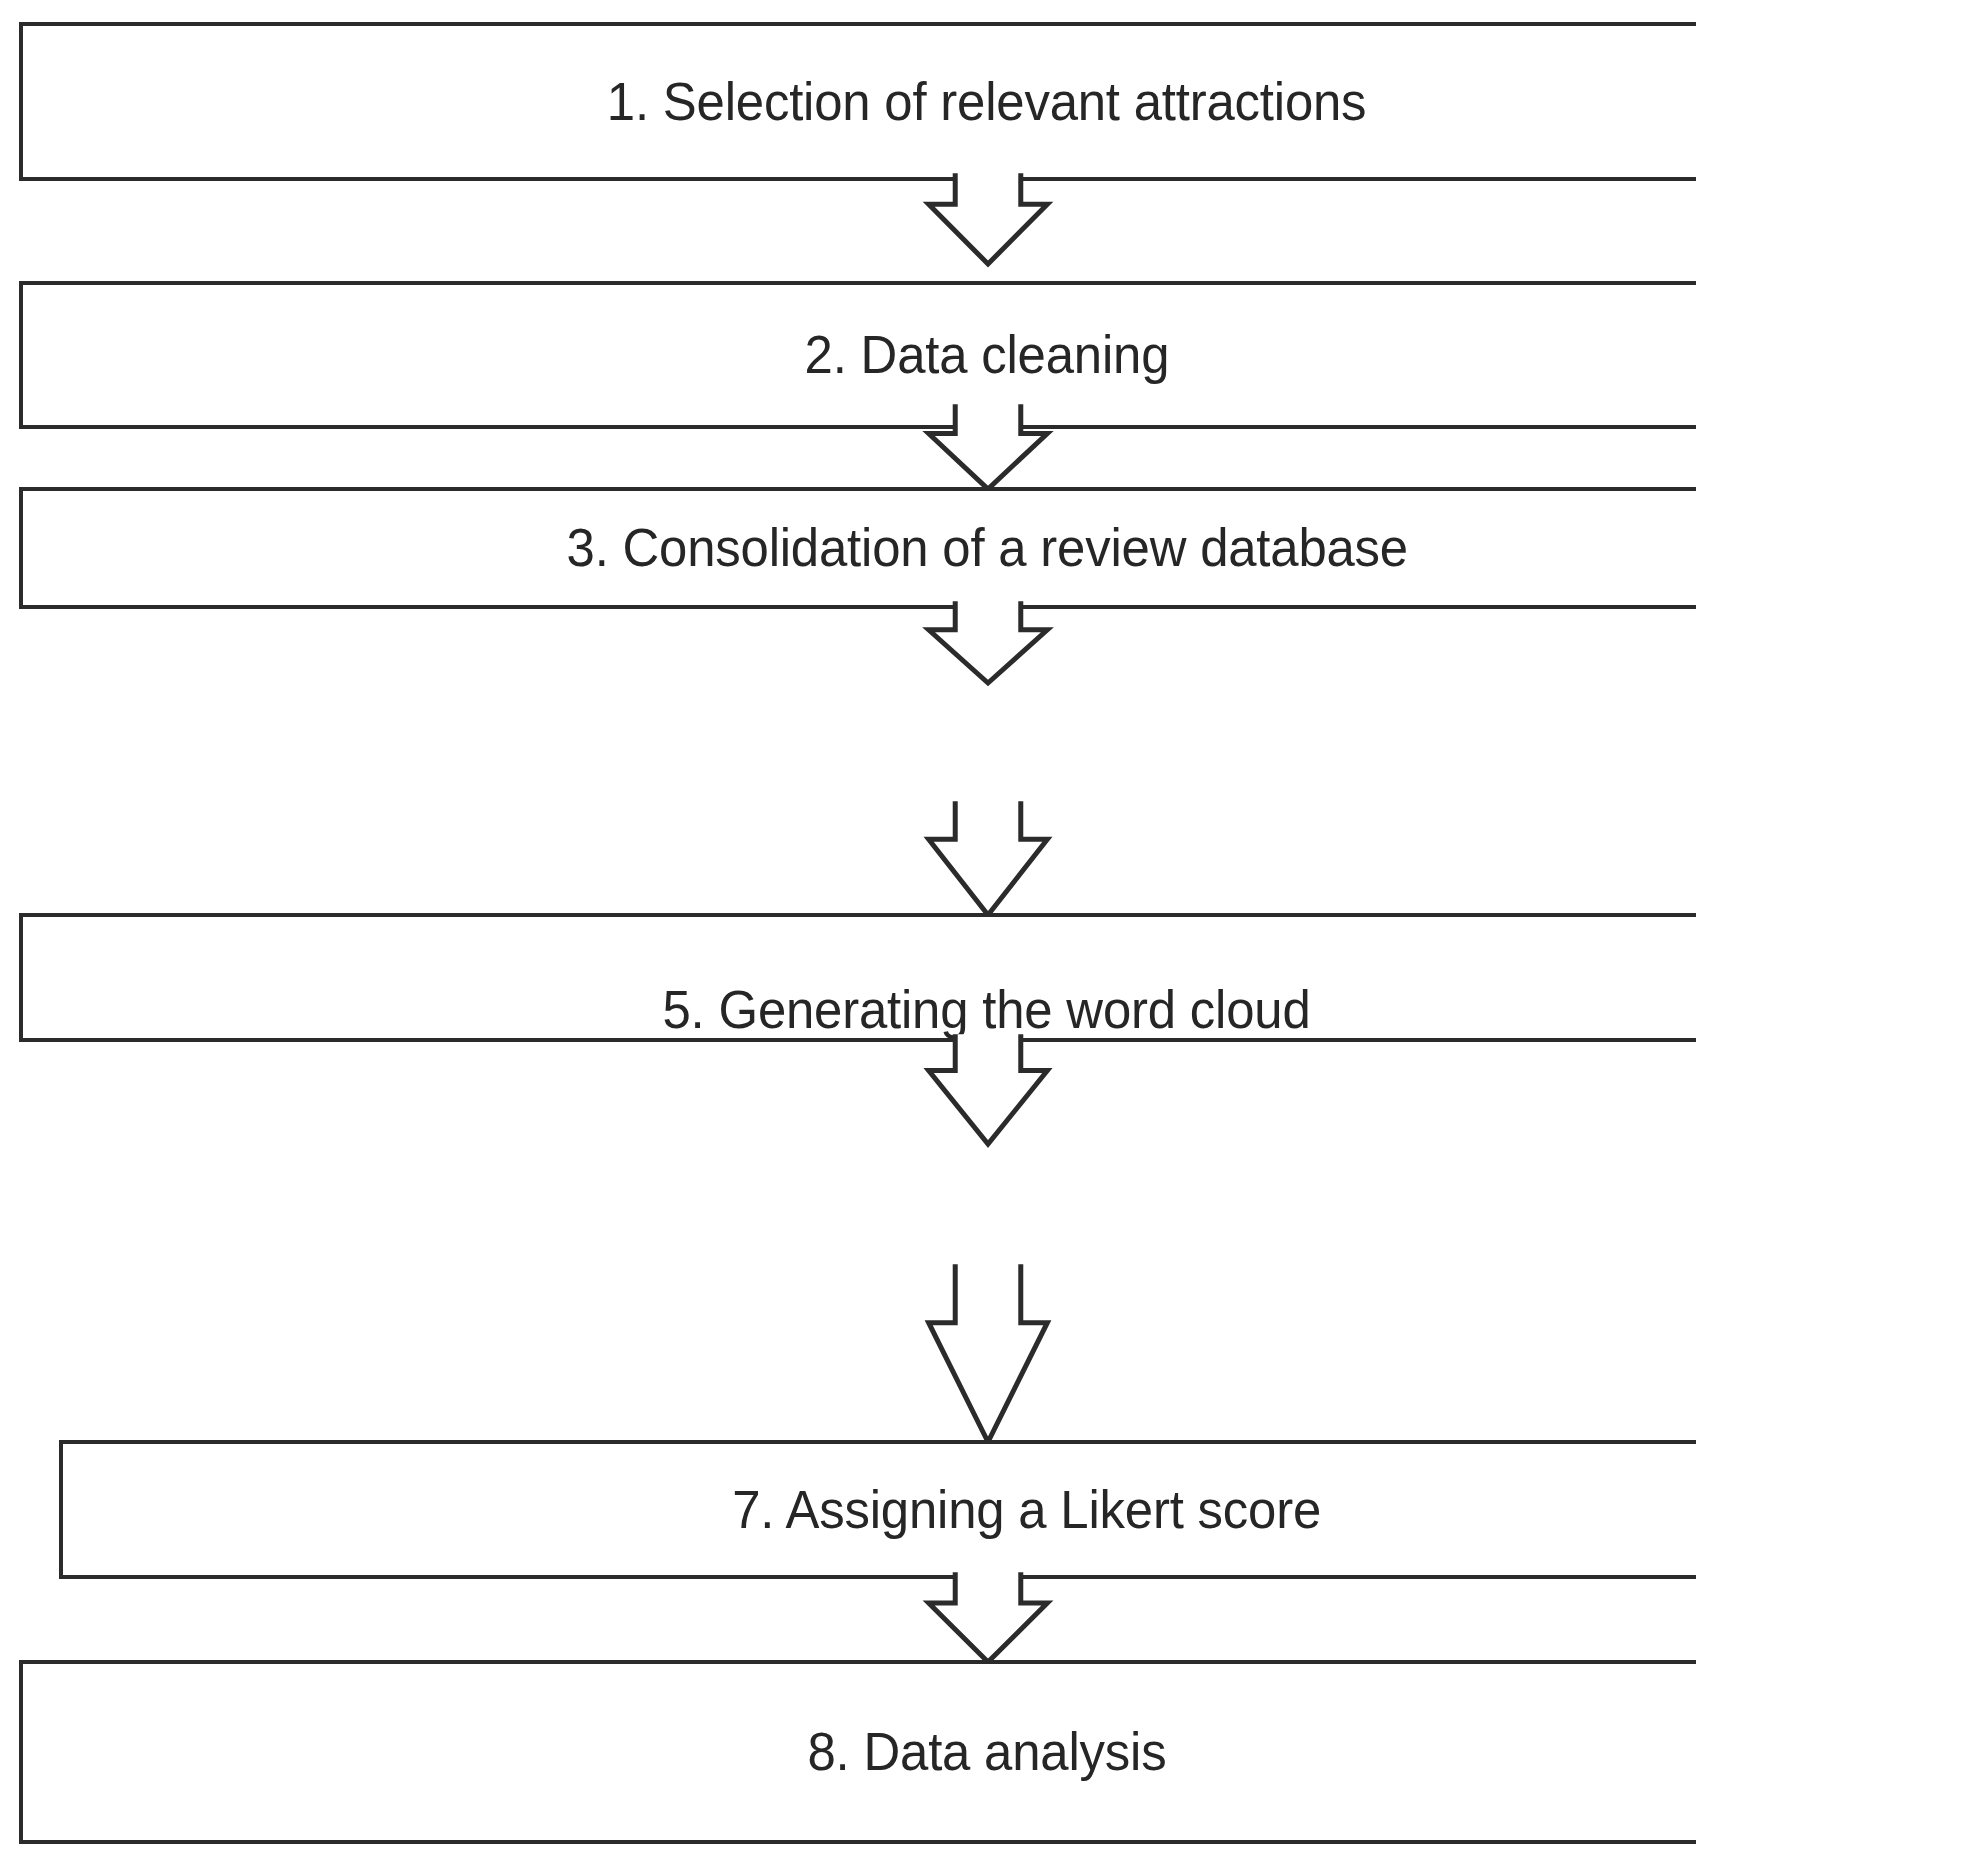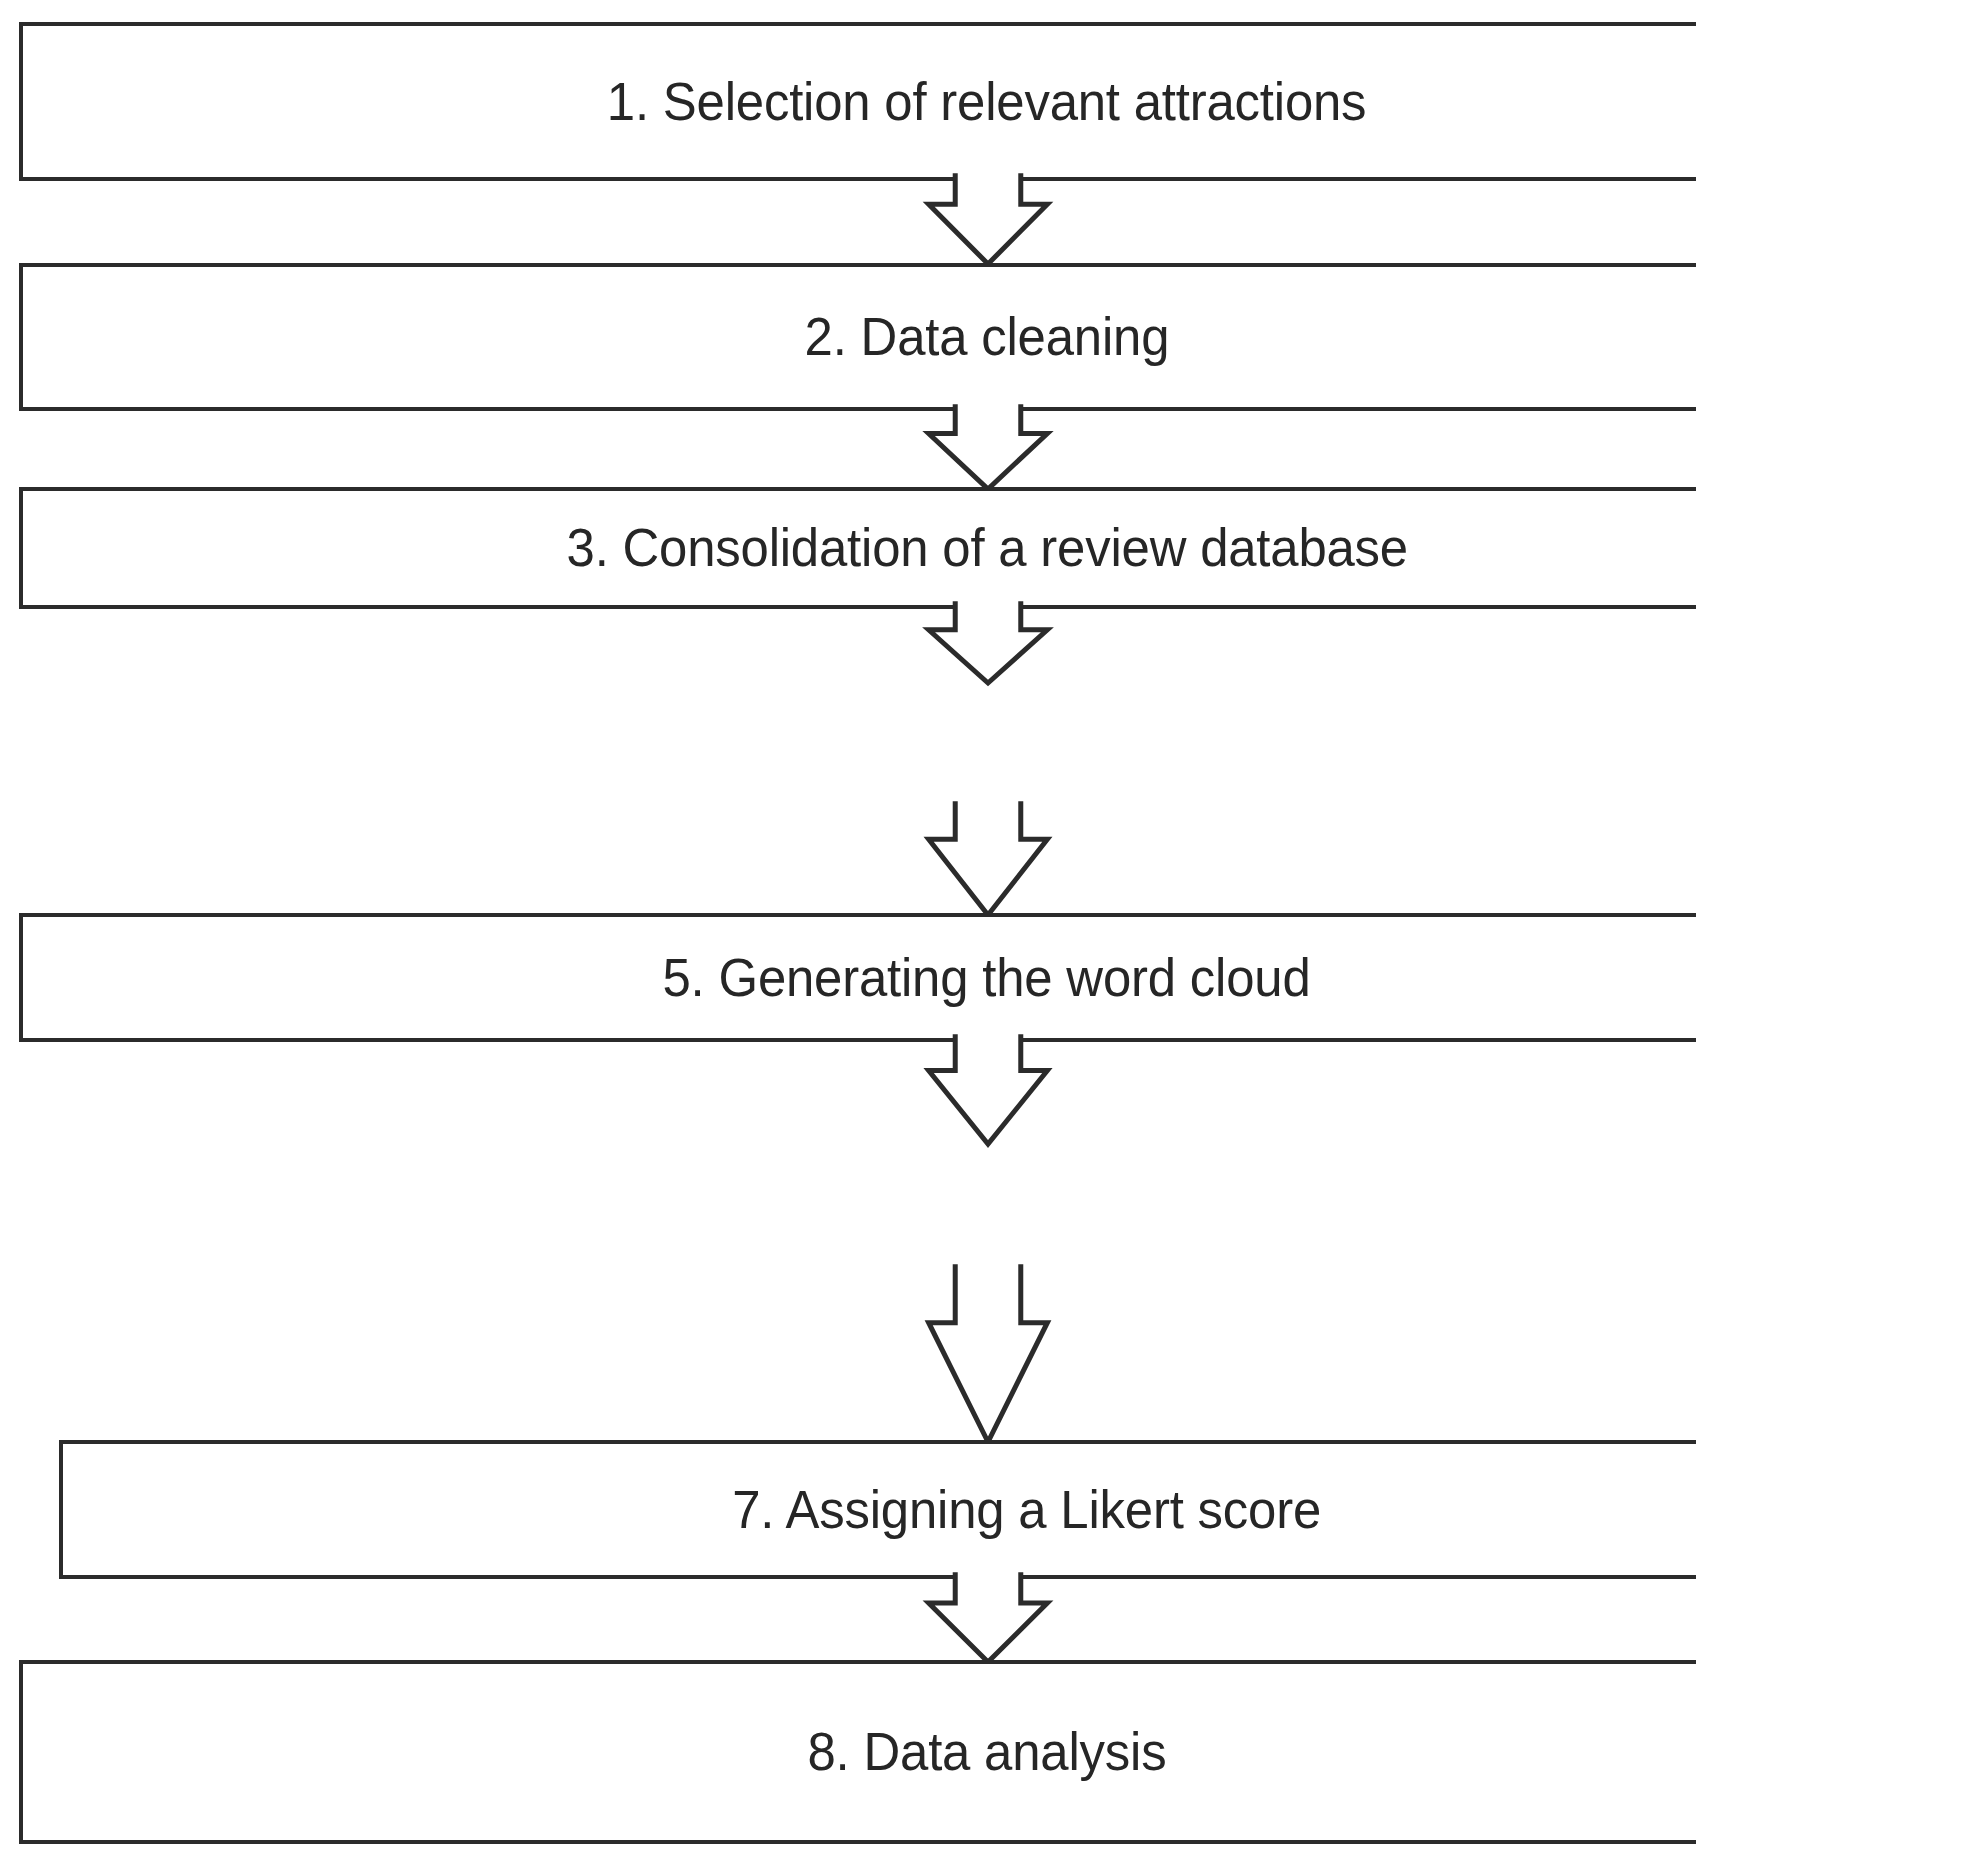--- a/index.html
+++ b/index.html
@@ -39,24 +39,24 @@
     color: #262626;
     text-align: center;
     letter-spacing: -0.2px;
     white-space: nowrap;
     transform: scaleX(0.96);
     transform-origin: center center;
   }
 
   
   #box-1 { top: 22px;   height: 159px; }
-  #box-2 { top: 263px;  height: 148px; }
+  #box-2 { top: 281px;  height: 148px; }
   #box-3 { top: 487px;  height: 122px; }
   #box-4 { top: 681px;  height: 127px; }
-  #box-5 { top: 913px; height: 129px; }
+  #box-5 { top: 913px; height: 129px; align-items: flex-end; }
   #box-6 { top: 1142px; height: 129px; }
   #box-7 { top: 1440px; height: 139px; margin-left: 40px; }
   #box-8 { top: 1660px; height: 184px; }
 
   
   .connector {
     position: absolute;
     left: 926px;
     width: 124px;
     pointer-events: none;

